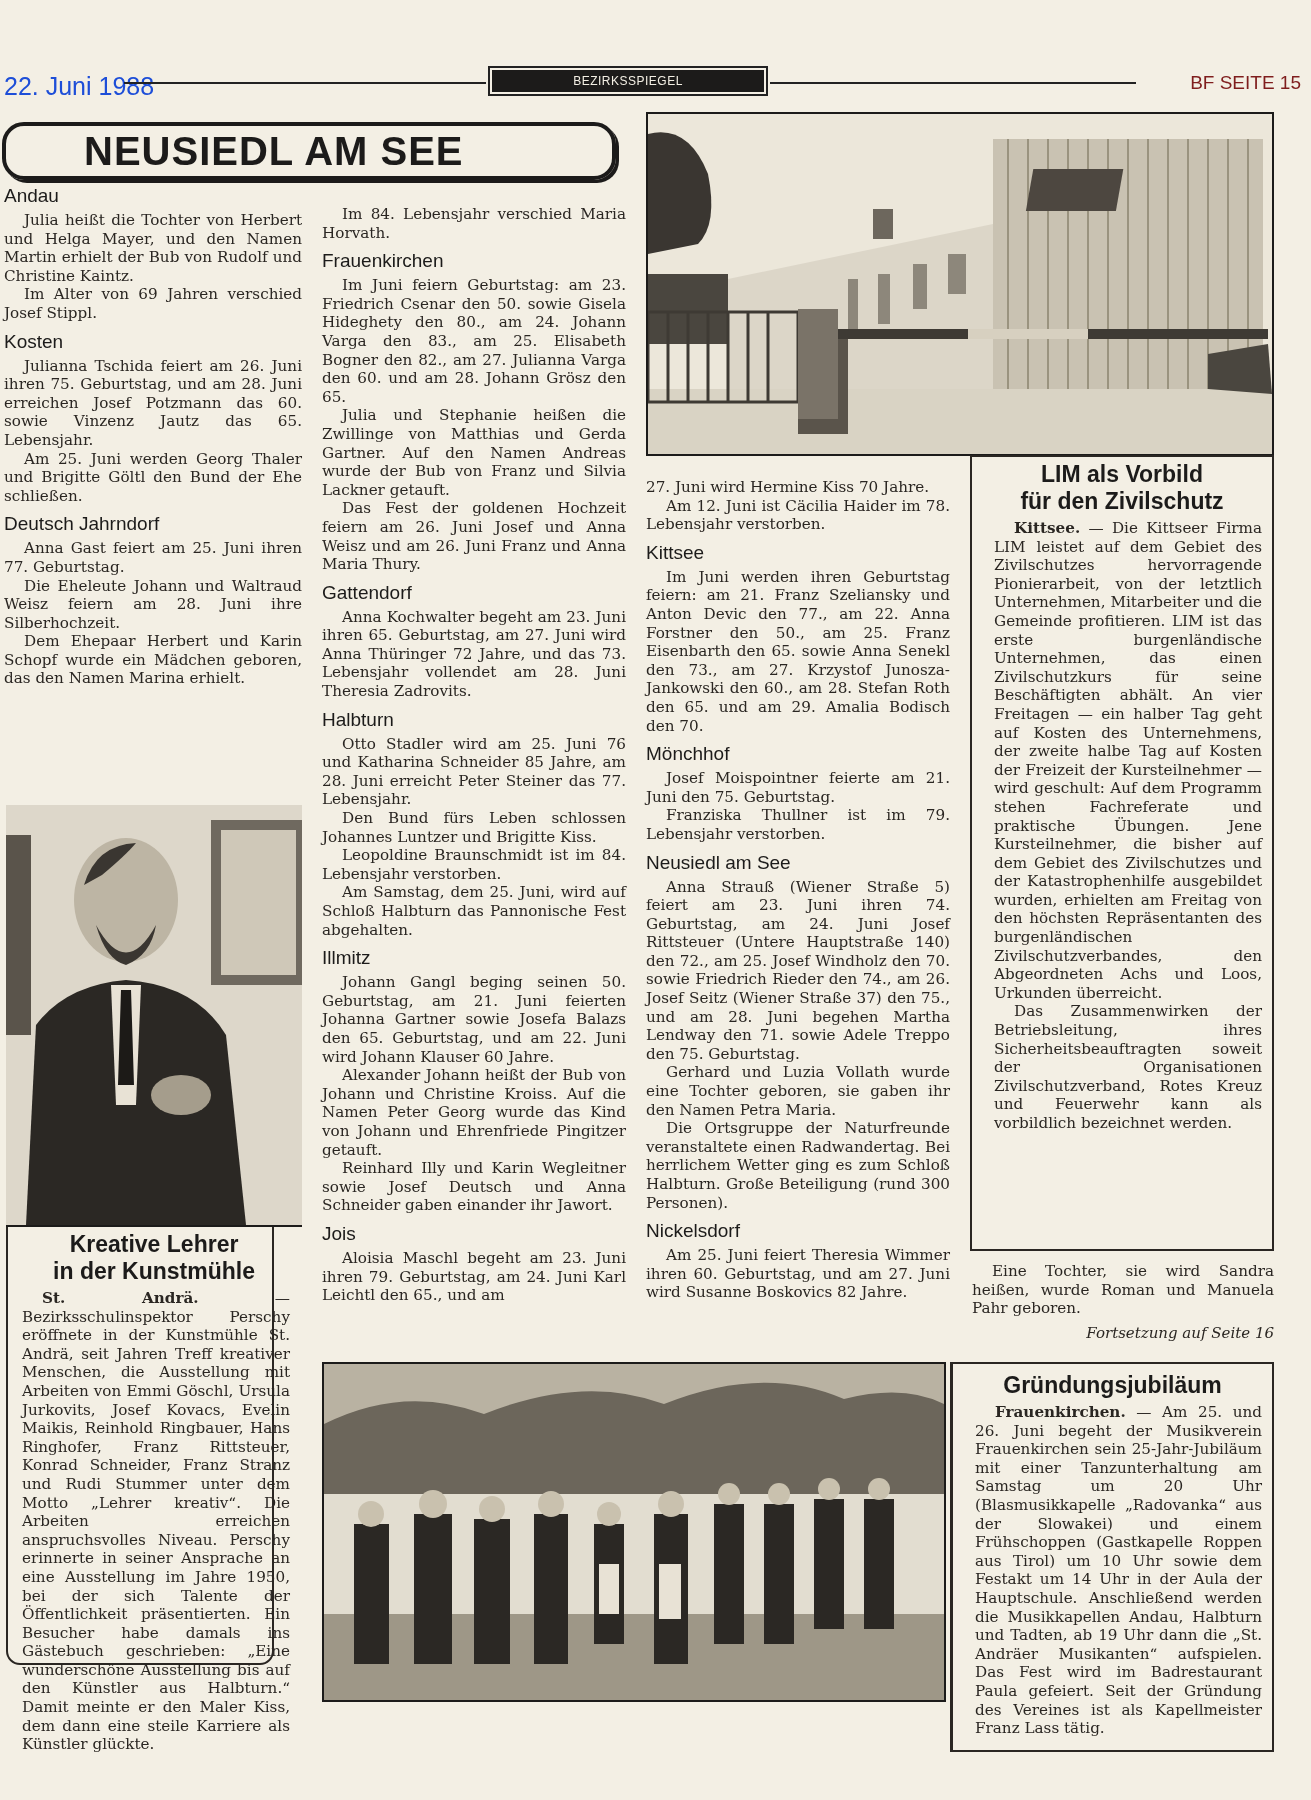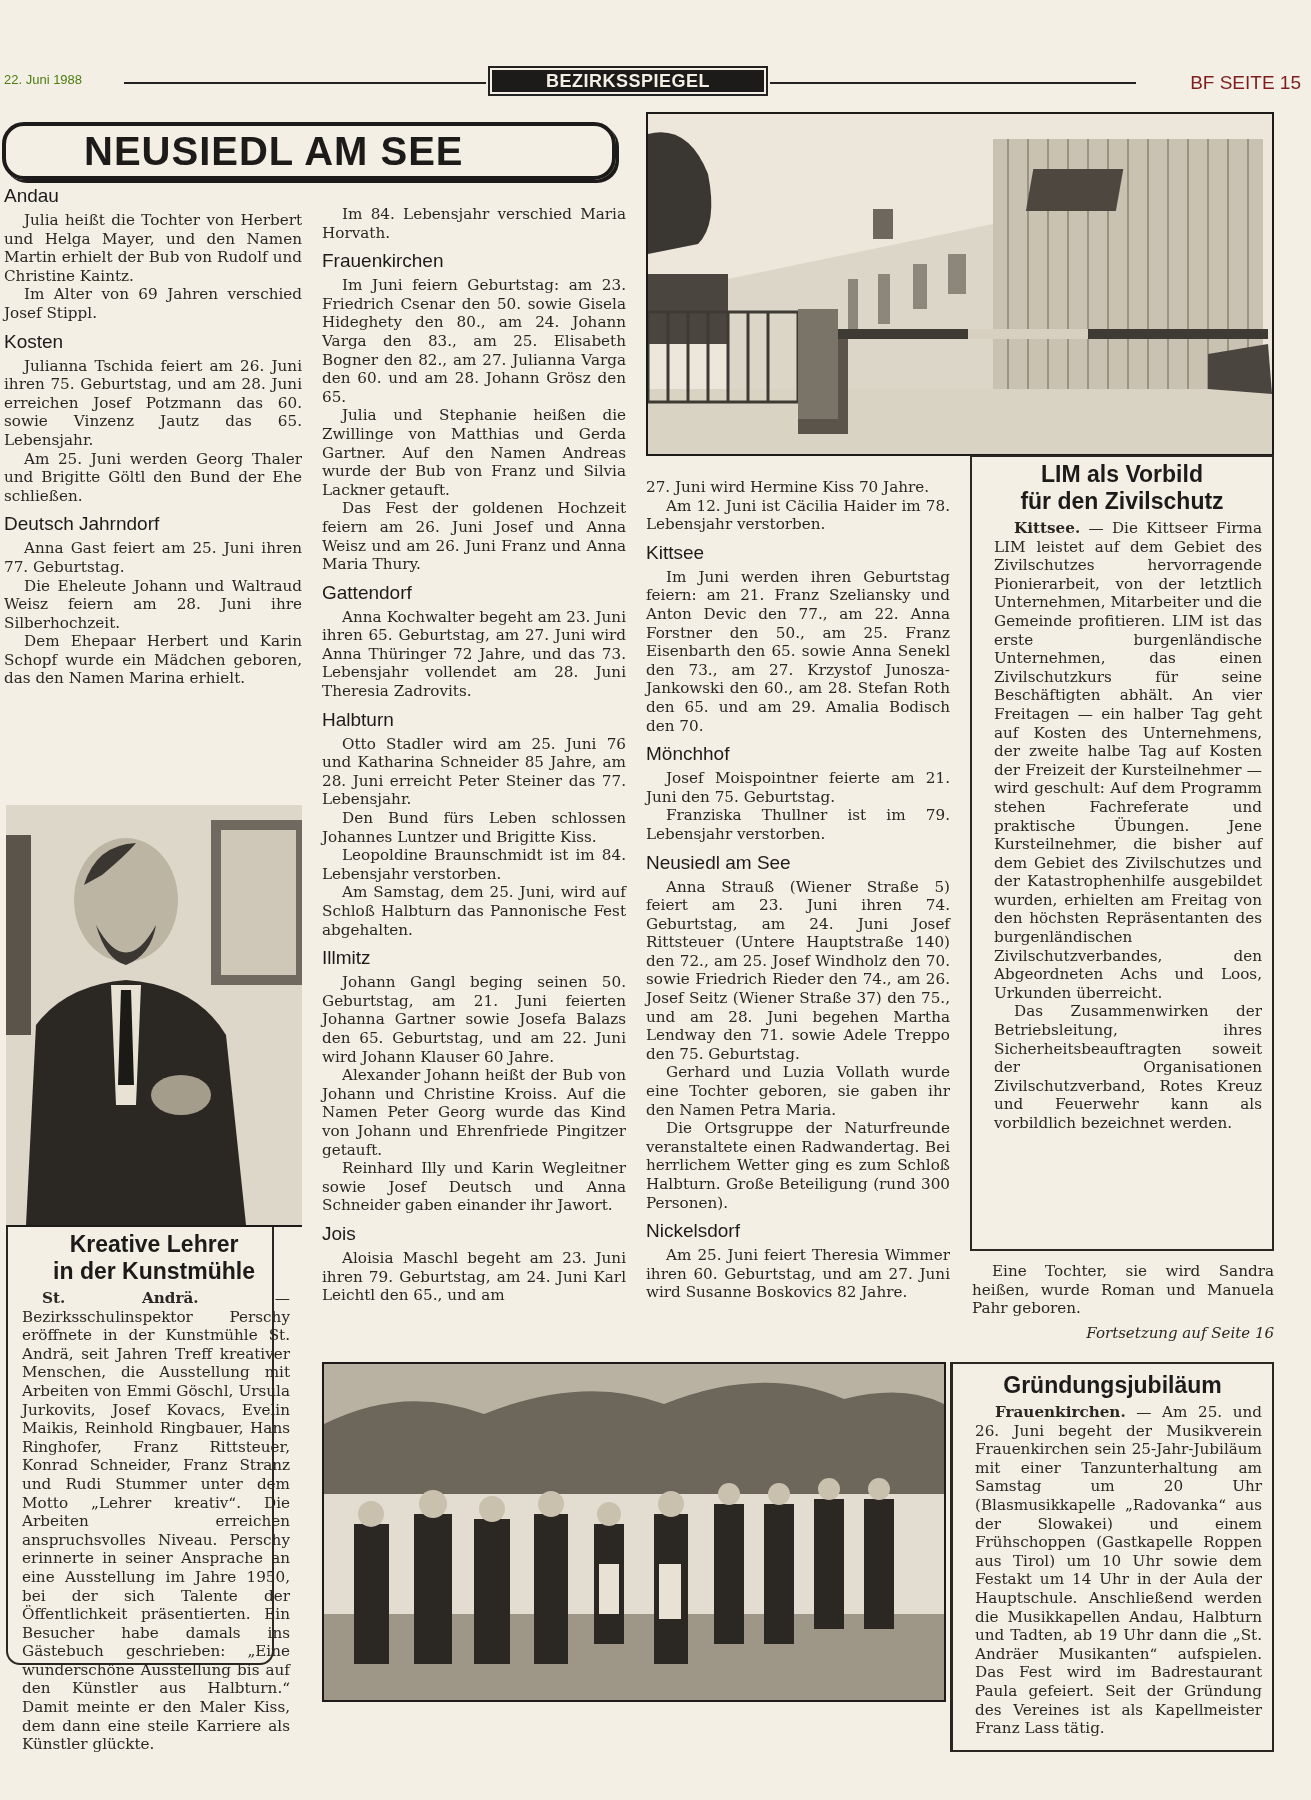--- a/index.html
+++ b/index.html
@@ -1,25 +1,25 @@
 <!DOCTYPE html>
 <html><head>
 <meta charset="utf-8">
 <style>
   html,body{margin:0;padding:0;}
   body{width:1311px;height:1800px;background:#f3efe4;position:relative;overflow:hidden;
        font-family:"DejaVu Serif","Liberation Serif",serif;color:#2a2622;}
   .abs{position:absolute;}
   .sans{font-family:"Liberation Sans","DejaVu Sans",sans-serif;}
   .masthead{top:62px;left:0;width:1311px;height:40px;}
-  .mh-date{left:4px;top:10px;font-size:13px;color:#4d7c0f;text-align:center;}
+  .mh-date{left:4px;top:10px;font-size:25px;color:#1d4ed8;text-align:center;}
   .mh-rule{height:2px;background:#222;}
   .mh-badge{left:488px;top:4px;width:280px;height:30px;border:2px solid #222;padding:2px;box-sizing:border-box;}
   .mh-badge-inner{background:#1c1b1a;color:#f3efe4;height:100%;display:flex;align-items:center;justify-content:center;
-       font-family:"Liberation Sans",sans-serif;font-weight:bold;font-size:18px;letter-spacing:0.5px;}
+       font-family:"Liberation Sans",sans-serif;font-weight:normal;font-size:12px;letter-spacing:0.5px;}
   .mh-page{right:10px;top:10px;font-size:19px;color:#7f1d1d;font-family:"Liberation Sans",sans-serif;}
   .region-title{left:2px;top:122px;width:614px;height:58px;border:4px solid #1c1b1a;border-radius:22px;box-sizing:border-box;
        box-shadow:3px 3px 0 #1c1b1a;display:flex;align-items:center;padding-left:78px;}
   .region-title span{font-family:"Liberation Sans",sans-serif;font-weight:bold;font-size:40px;letter-spacing:1px;color:#1c1b1a;}
   .col{font-size:15.2px;line-height:18.6px;text-align:justify;}
   .col p{margin:0;text-indent:20px;}
   .col p.noind{text-indent:0;}
   .col h3{font-family:"Liberation Sans",sans-serif;font-weight:normal;font-size:19px;margin:8px 0 4px 0;line-height:22px;color:#1c1b1a;}
   .col h3:first-child{margin-top:0;}
   .photo{background:#8a857c;border:2px solid #1c1b1a;overflow:hidden;}

